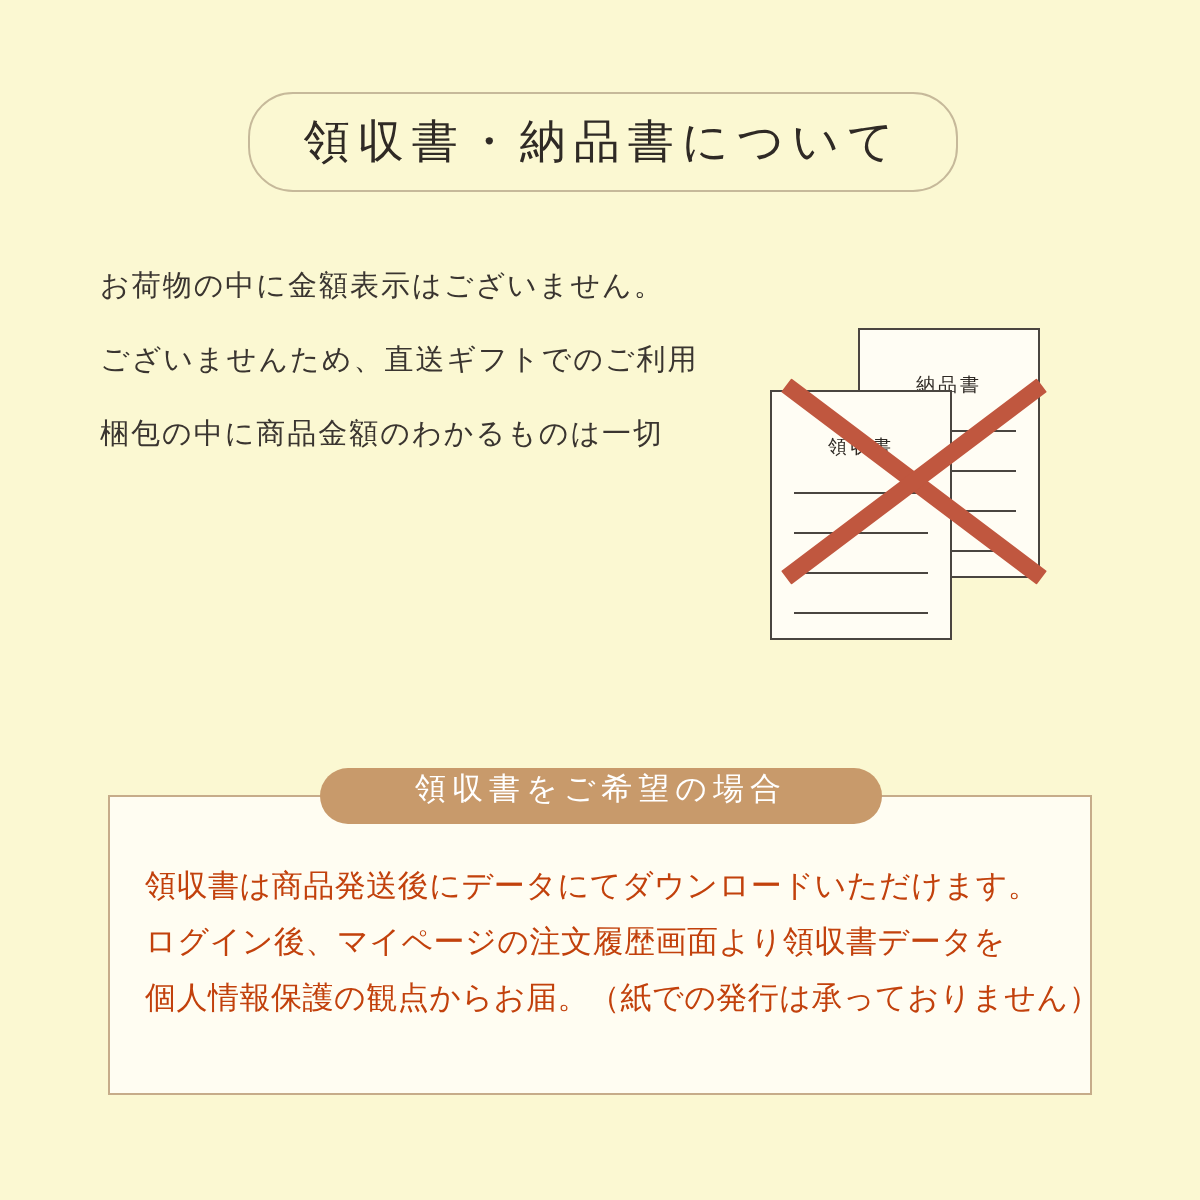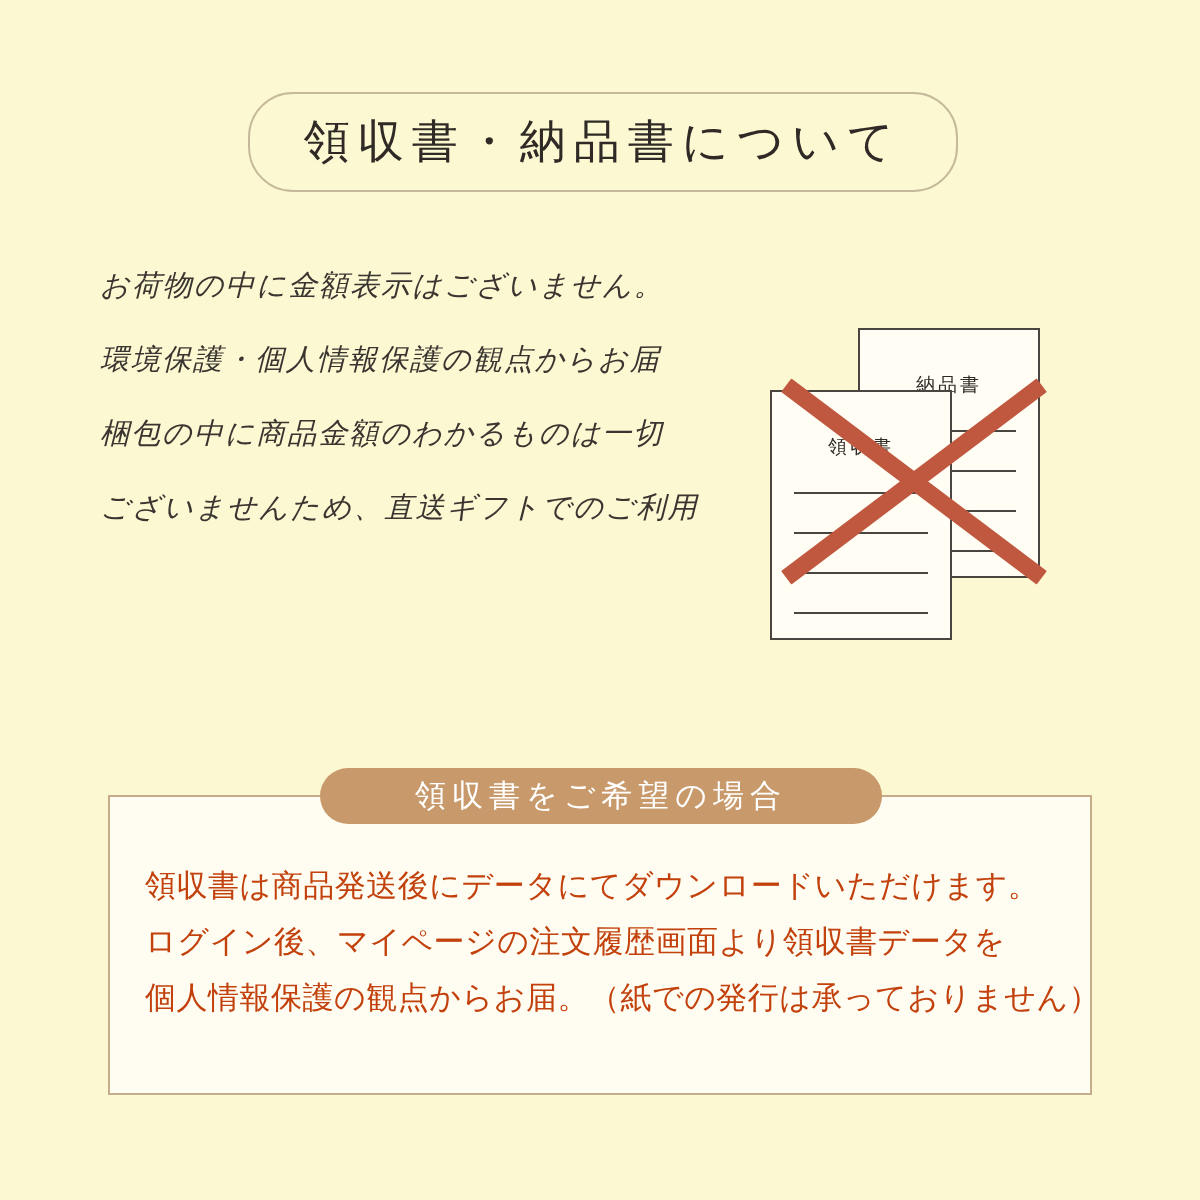--- a/index.html
+++ b/index.html
@@ -37,21 +37,20 @@
     font-family: "Liberation Serif", serif;
     white-space: nowrap;
   }
 
   
   .intro {
     position: absolute;
     left: 100px;
     top: 248px;
     width: 620px;
-    font-style: italic;
   }
   .intro-line {
     font-size: 29px;
     line-height: 74px;
     letter-spacing: 2px;
     color: #3a3530;
     white-space: nowrap;
   }
 
   
@@ -131,21 +130,20 @@
   }
   .panel-tag {
     position: absolute;
     left: 320px;
     top: 768px;
     width: 562px;
     height: 56px;
     background: #c89a6b;
     border-radius: 28px;
     display: flex;
-    align-items: center;
     justify-content: center;
   }
   .panel-tag-text {
     font-size: 31px;
     letter-spacing: 6px;
     color: #ffffff;
     white-space: nowrap;
   }
   .panel-body {
     position: absolute;
@@ -163,23 +161,22 @@
 </style>
 </head>
 <body>
 
 <div class="title-wrap">
   <div class="title-text">領収書・納品書について</div>
 </div>
 
 <div class="intro">
   <div class="intro-line">お荷物の中に金額表示はございません。</div>
-  <div class="intro-line">環境保護・個人情報保護の観点からお届</div>
+  <div class="intro-line">ございませんため、直送ギフトでのご利用</div>
   <div class="intro-line">梱包の中に商品金額のわかるものは一切</div>
-  <div class="intro-line">ございませんため、直送ギフトでのご利用</div>
 </div>
 
 <div class="illus">
 
   <div class="doc doc-back">
     <div class="doc-label">納品書</div>
     <div class="rule" style="top:100px"></div>
     <div class="rule" style="top:140px"></div>
     <div class="rule" style="top:180px"></div>
     <div class="rule" style="top:220px"></div>

